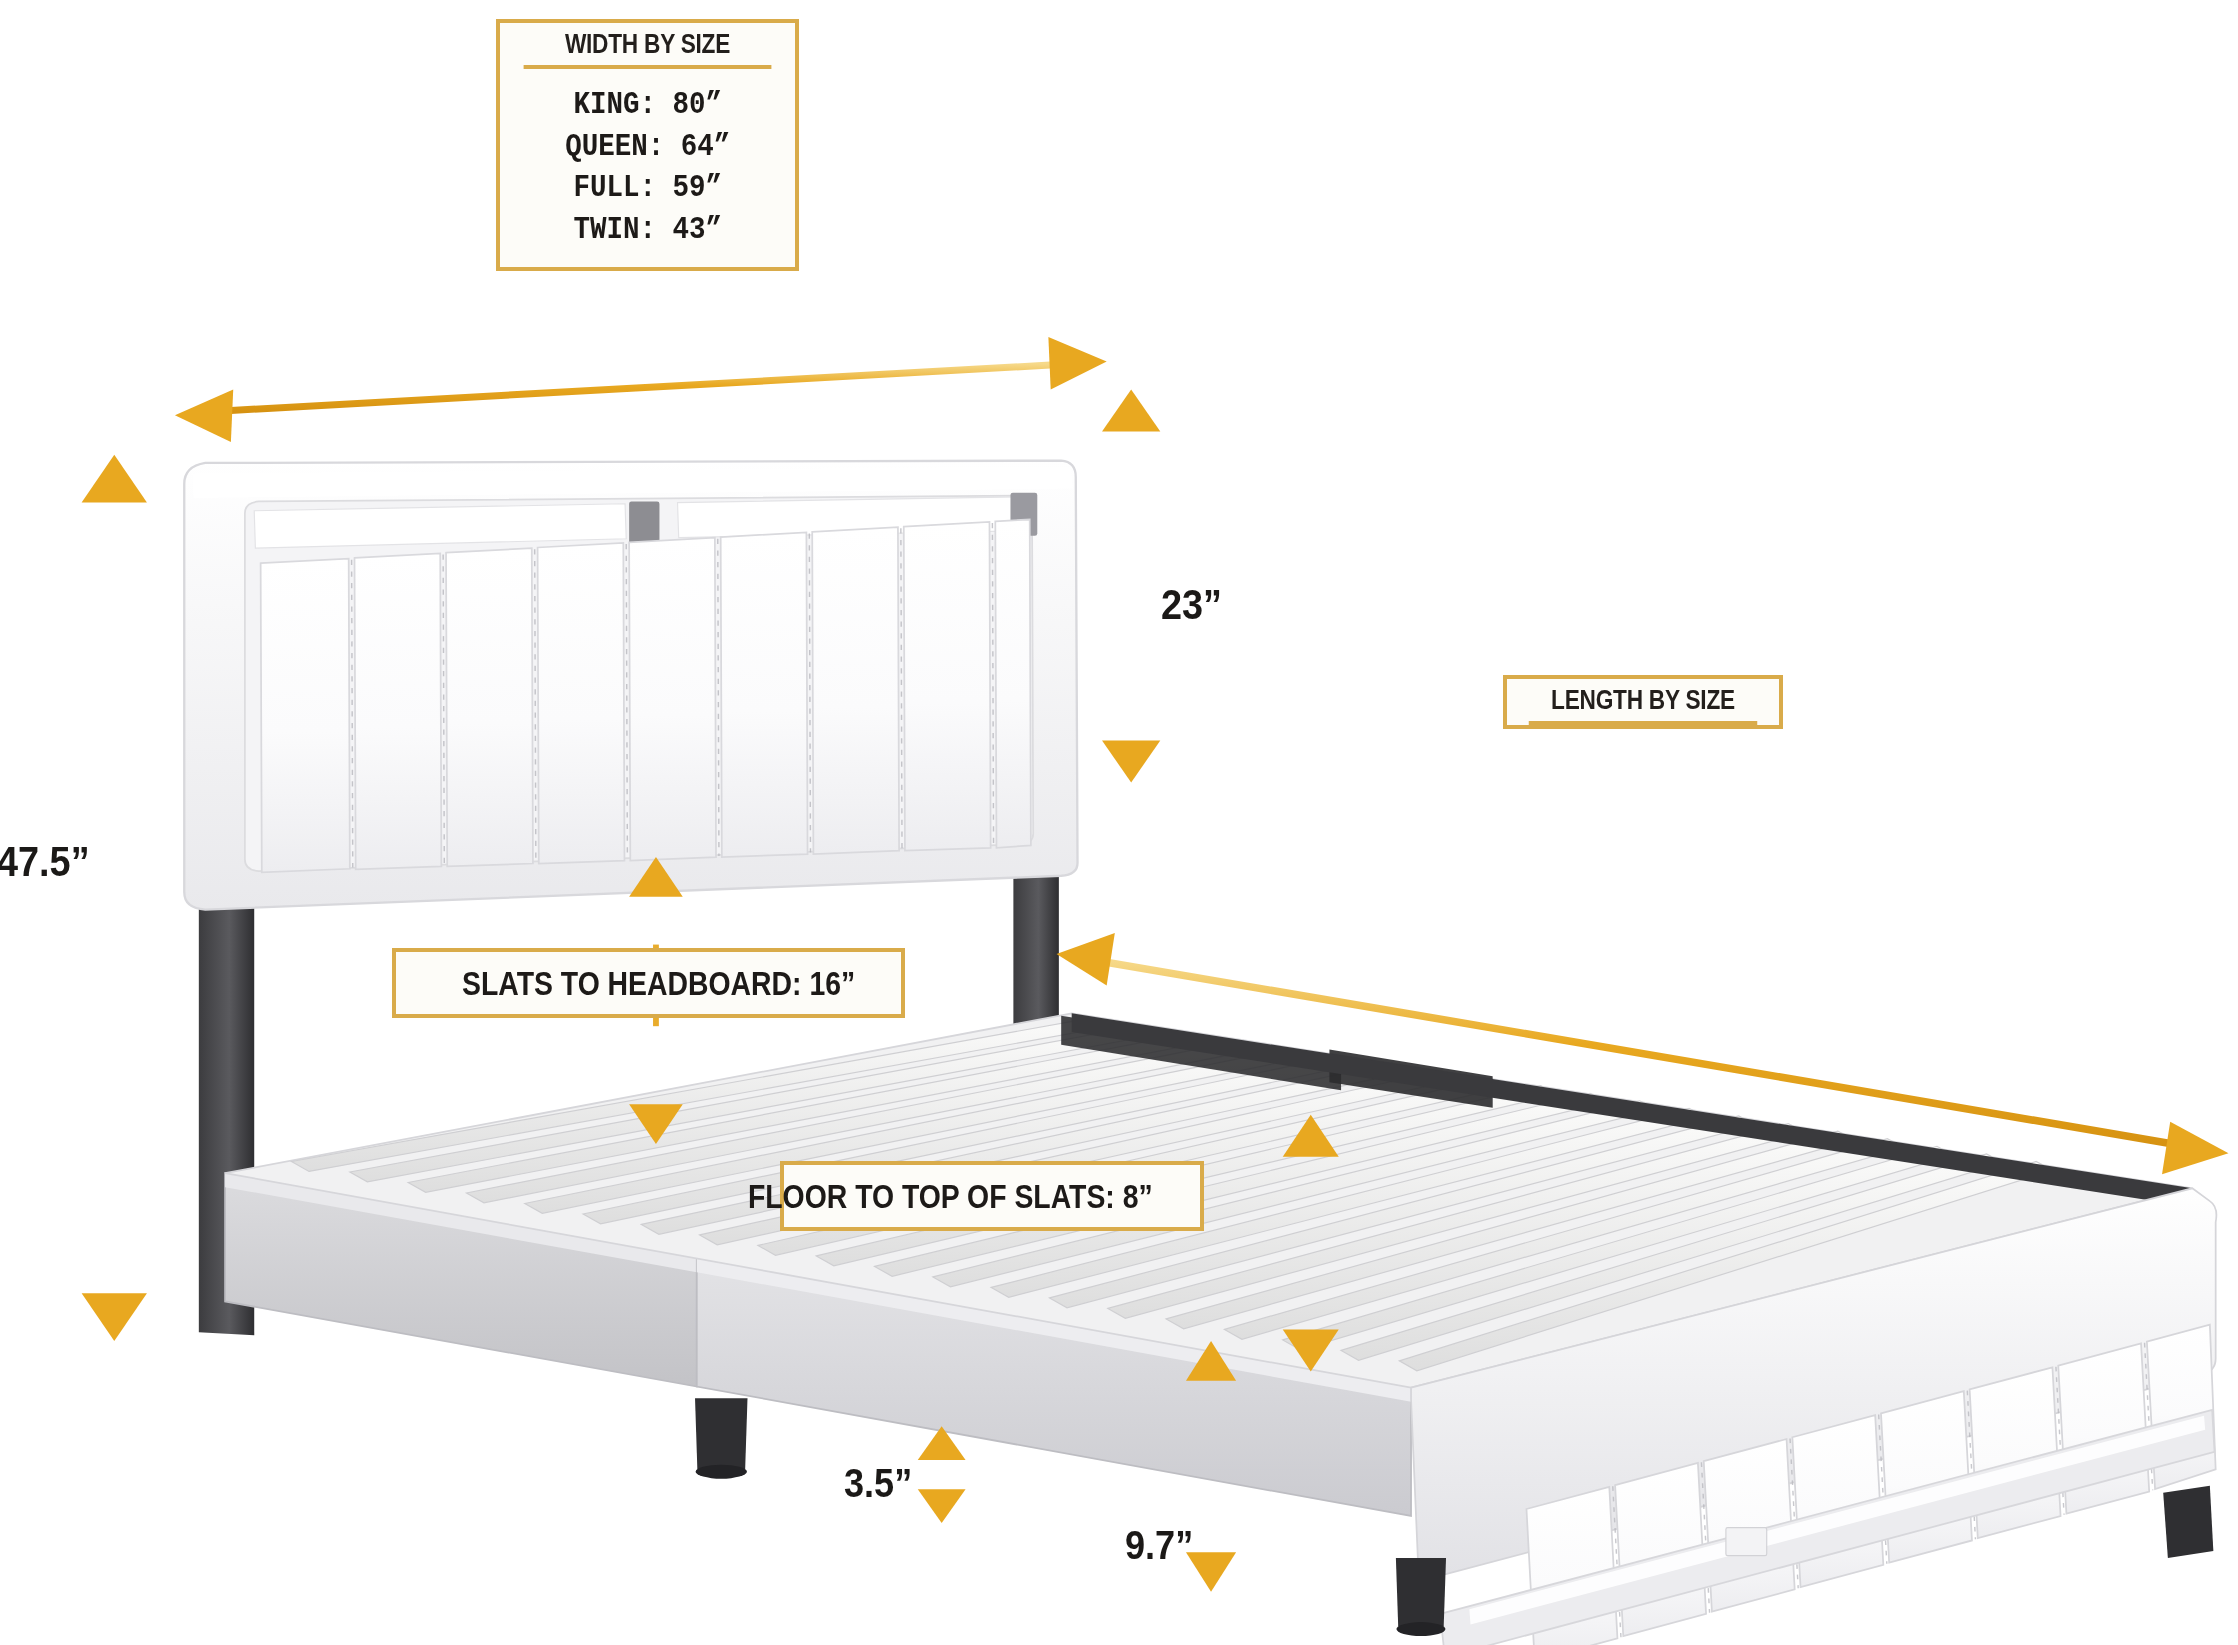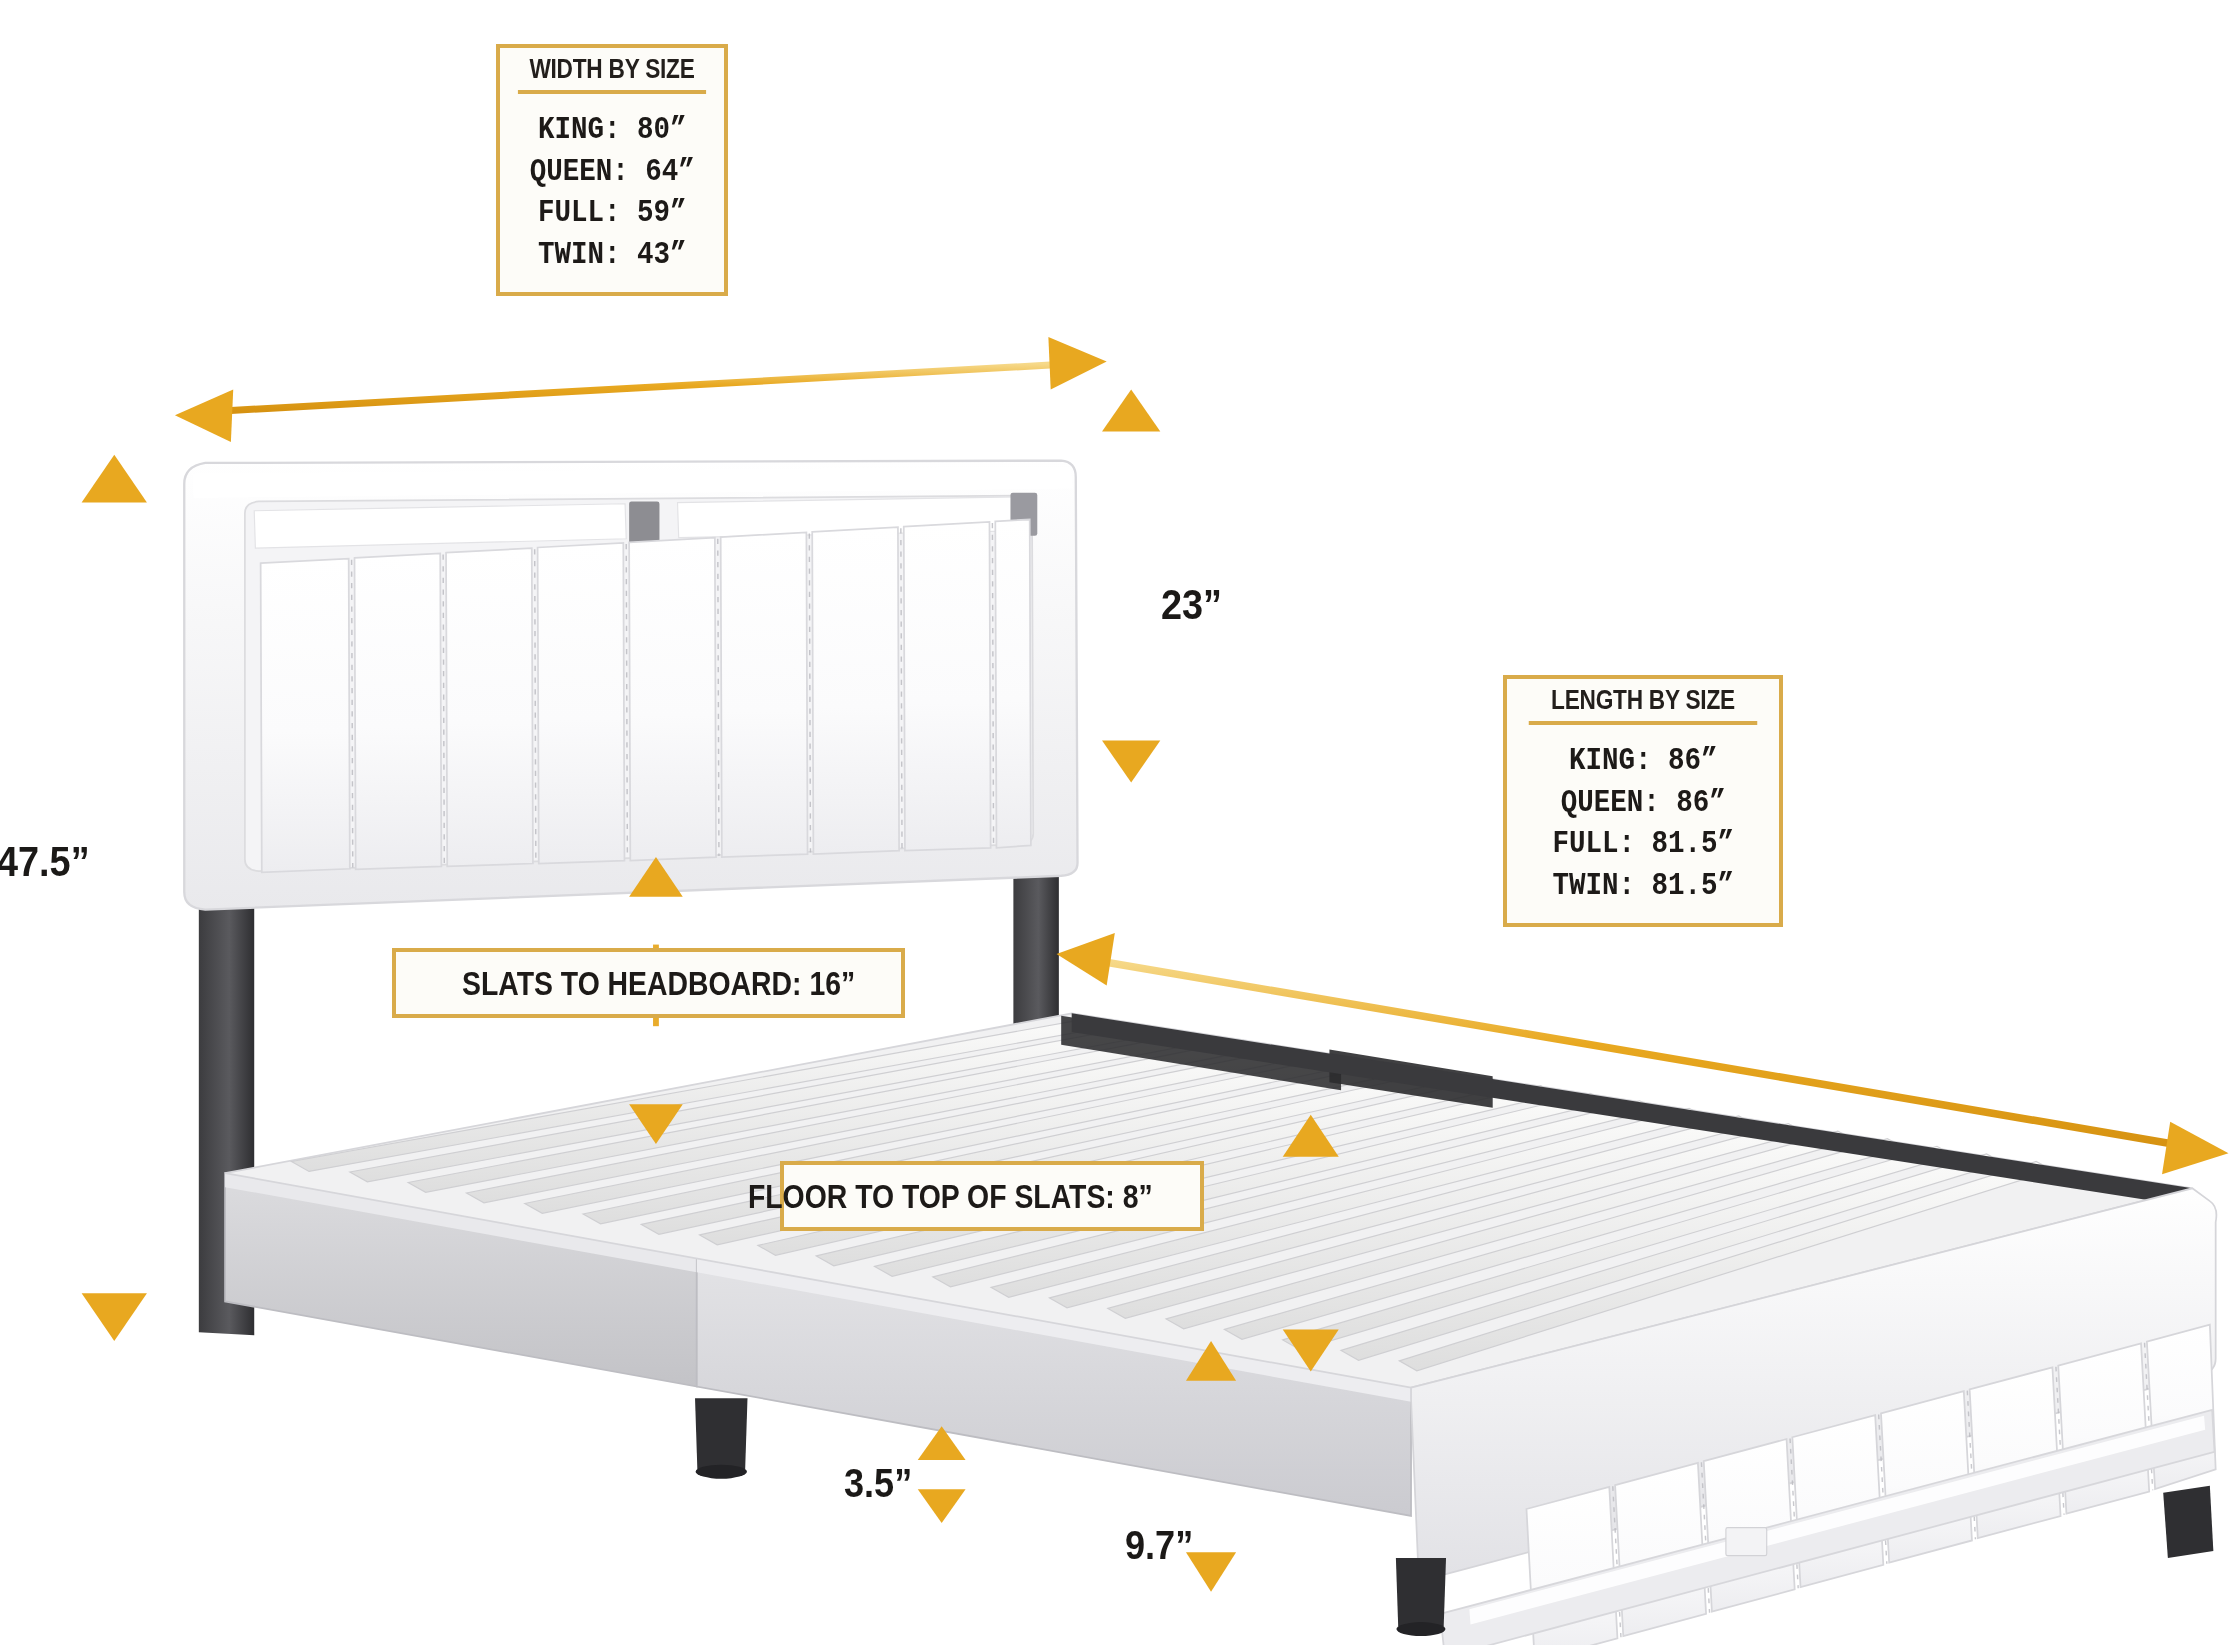--- a/index.html
+++ b/index.html
@@ -314,38 +314,32 @@
       <polygon points="1615,2612 1574,2554 1656,2554" fill="#e8a820"></polygon>
     </g>
 
     <g>
       <line x1="2077" y1="2340" x2="2077" y2="2688" stroke="url(#gArrow)" stroke-width="16"></line>
       <polygon points="2077,2300 2034,2368 2120,2368" fill="#e8a820"></polygon>
       <polygon points="2077,2730 2034,2662 2120,2662" fill="#e8a820"></polygon>
     </g>
   </svg>
 
-  <div class="info-box" style="left:496px; top:44px; width:232px;">
+  <div class="info-box" style="left:496px; top:19px; width:303px;">
     <div class="ib-title">WIDTH BY SIZE</div>
     <div class="ib-rows">
       <div class="ib-row">KING: 80”</div>
       <div class="ib-row">QUEEN: 64”</div>
       <div class="ib-row">FULL: 59”</div>
       <div class="ib-row">TWIN: 43”</div>
     </div>
   </div>
 
   <div class="info-box" style="left:1503px; top:675px; width:280px;">
     <div class="ib-title">LENGTH BY SIZE</div>
-    <div class="ib-rows">
-      <div class="ib-row">KING: 86”</div>
-      <div class="ib-row">QUEEN: 86”</div>
-      <div class="ib-row">FULL: 81.5”</div>
-      <div class="ib-row">TWIN: 81.5”</div>
-    </div>
   </div>
 
   <div class="callout" style="left:392px; top:948px; width:513px; height:70px;">
     <div class="co-text">SLATS TO HEADBOARD: 16”</div>
   </div>
 
   <div class="callout" style="left:780px; top:1161px; width:424px; height:70px;">
     <div class="co-text">FLOOR TO TOP OF SLATS: 8”</div>
   </div>
 

